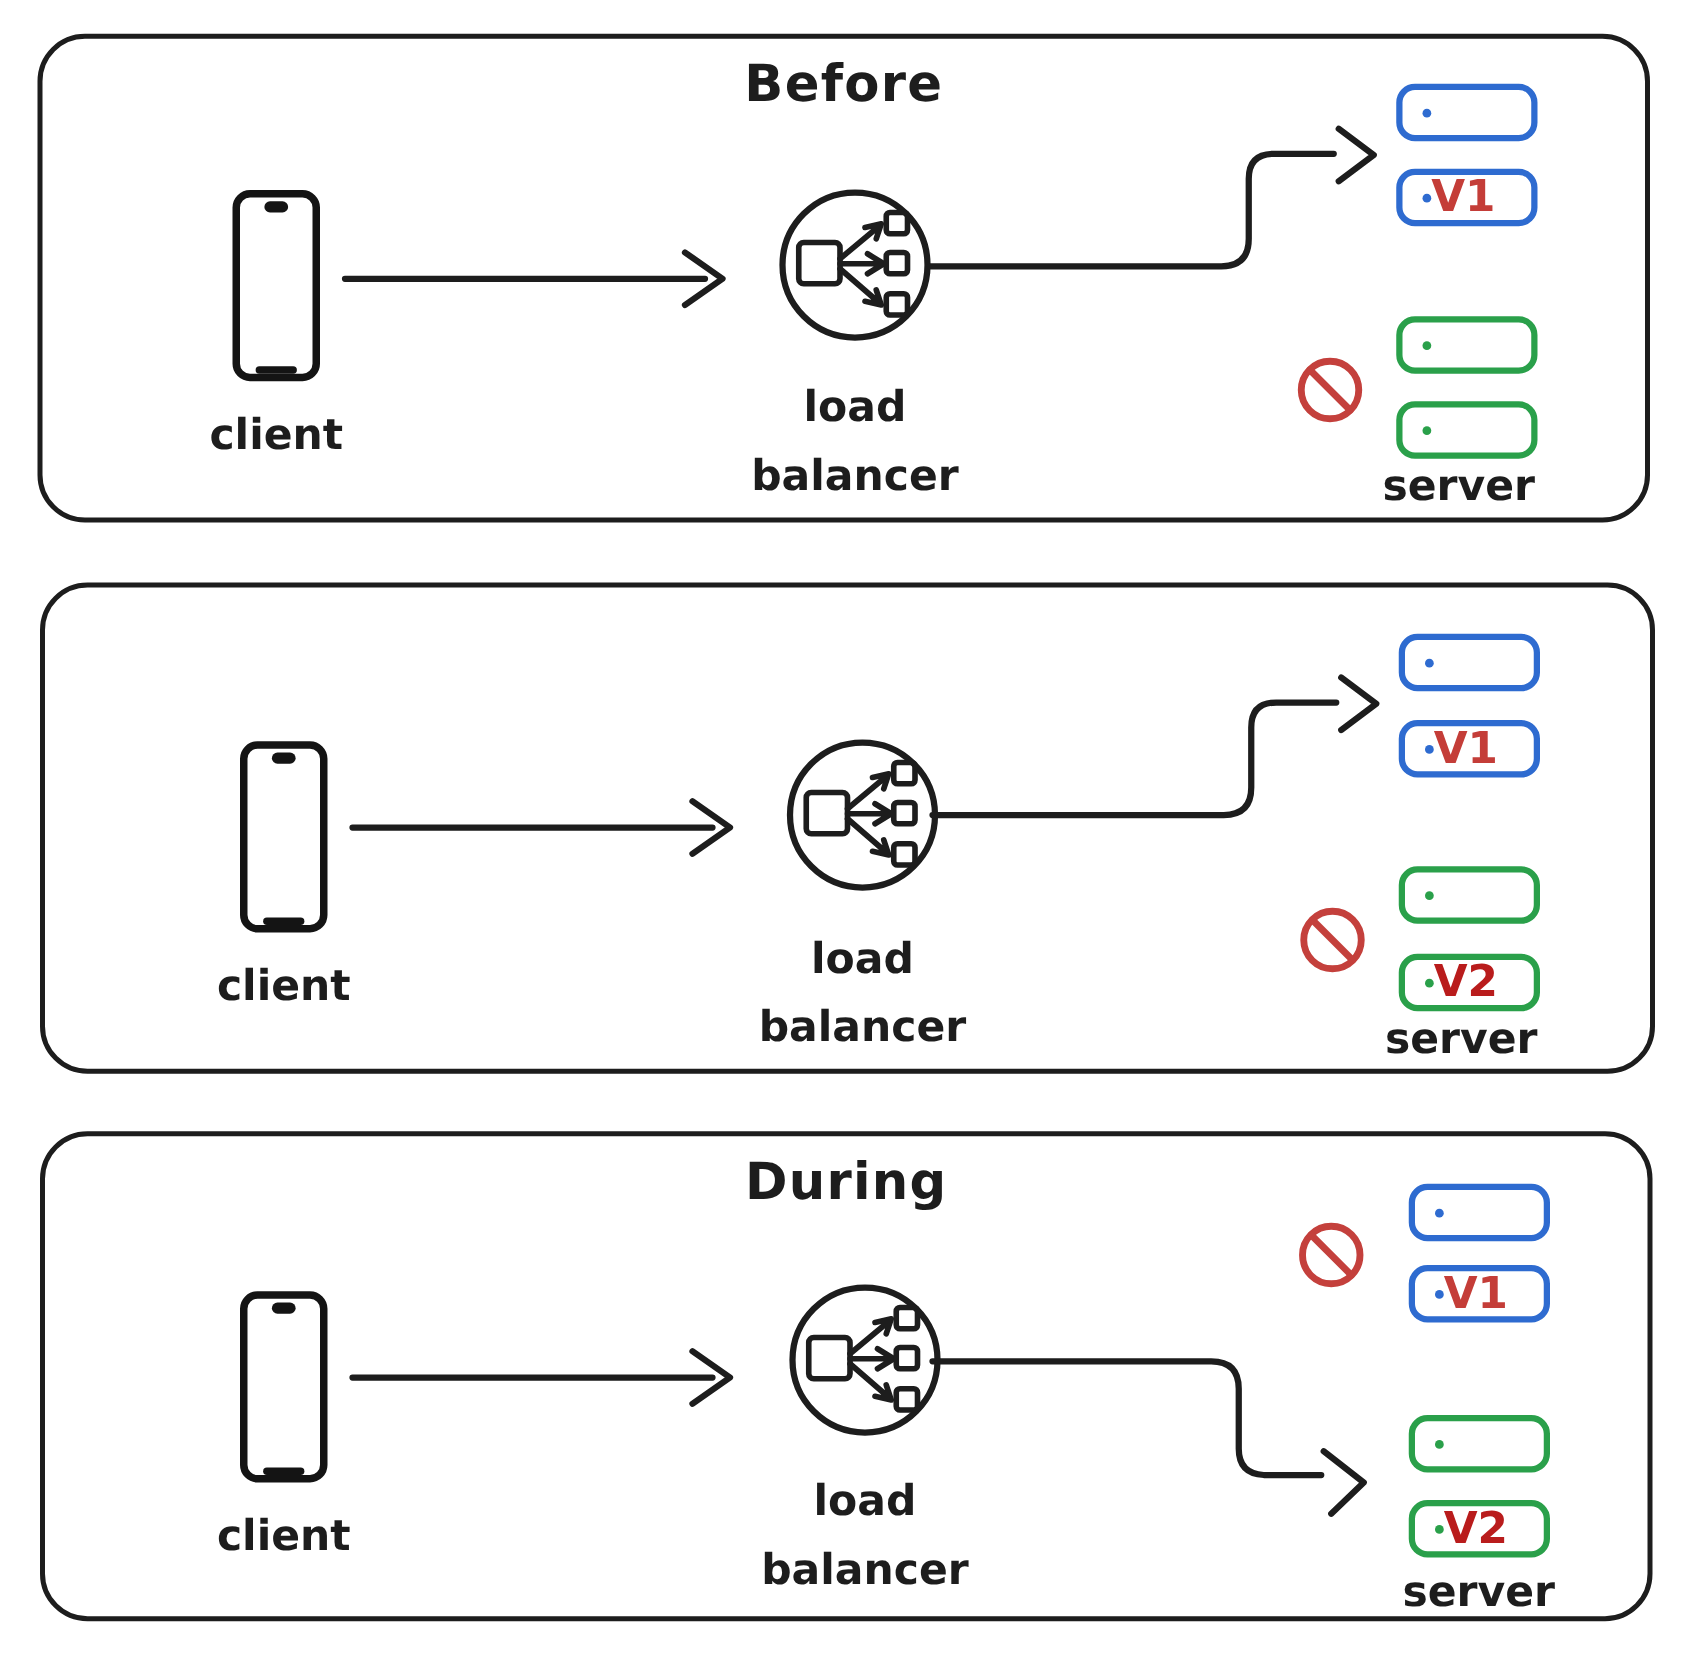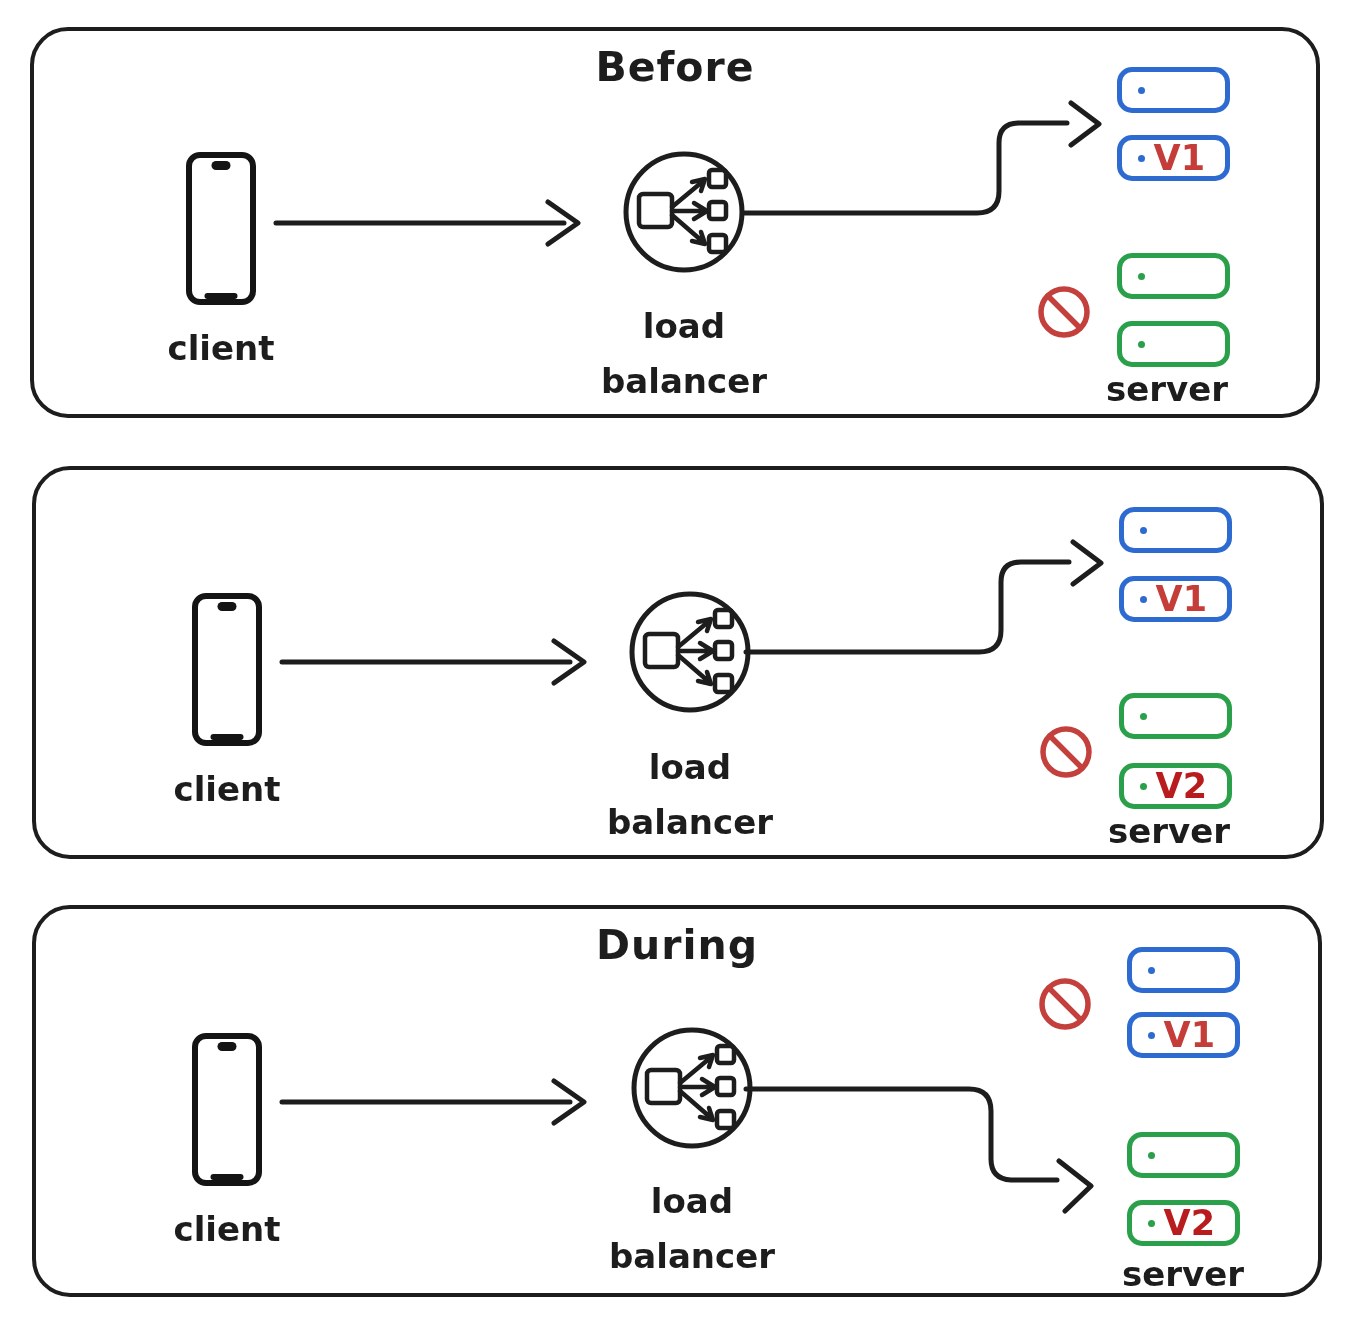--- a/index.html
+++ b/index.html
@@ -31,22 +31,22 @@
   }
   .hand-label { position:absolute; text-align:center; font-size:34px; font-weight:600; }
   .lb-label div { line-height:55px; }
   .server-box {
     position:absolute; box-sizing:border-box; left:1083px; width:113px; height:46px;
     border:5px solid; border-radius:15px; background:#fff;
     display:flex; align-items:center;
   }
   .server-box .dot { width:7px; height:7px; border-radius:50%; margin-left:16px; flex:0 0 auto; }
   .server-box .version {
-    flex:1 1 auto; text-align:right; font-size:35px; font-weight:600;
-    margin-right:20px; line-height:36px;
+    flex:1 1 auto; text-align:left; font-size:35px; font-weight:600;
+    margin-right:0; line-height:36px;
   }
   .blue-box  { border-color:#2e6bd0; }
   .blue-box .dot  { background:#2e6bd0; }
   .green-box { border-color:#2aa04a; }
   .green-box .dot { background:#2aa04a; }
   .v-red   { color:#c43d38; }
   .v-green { color:#b91c1c; }
   .stroke {
     fill:none; stroke:#1d1d1d; stroke-width:5;
     stroke-linecap:round; stroke-linejoin:round;

